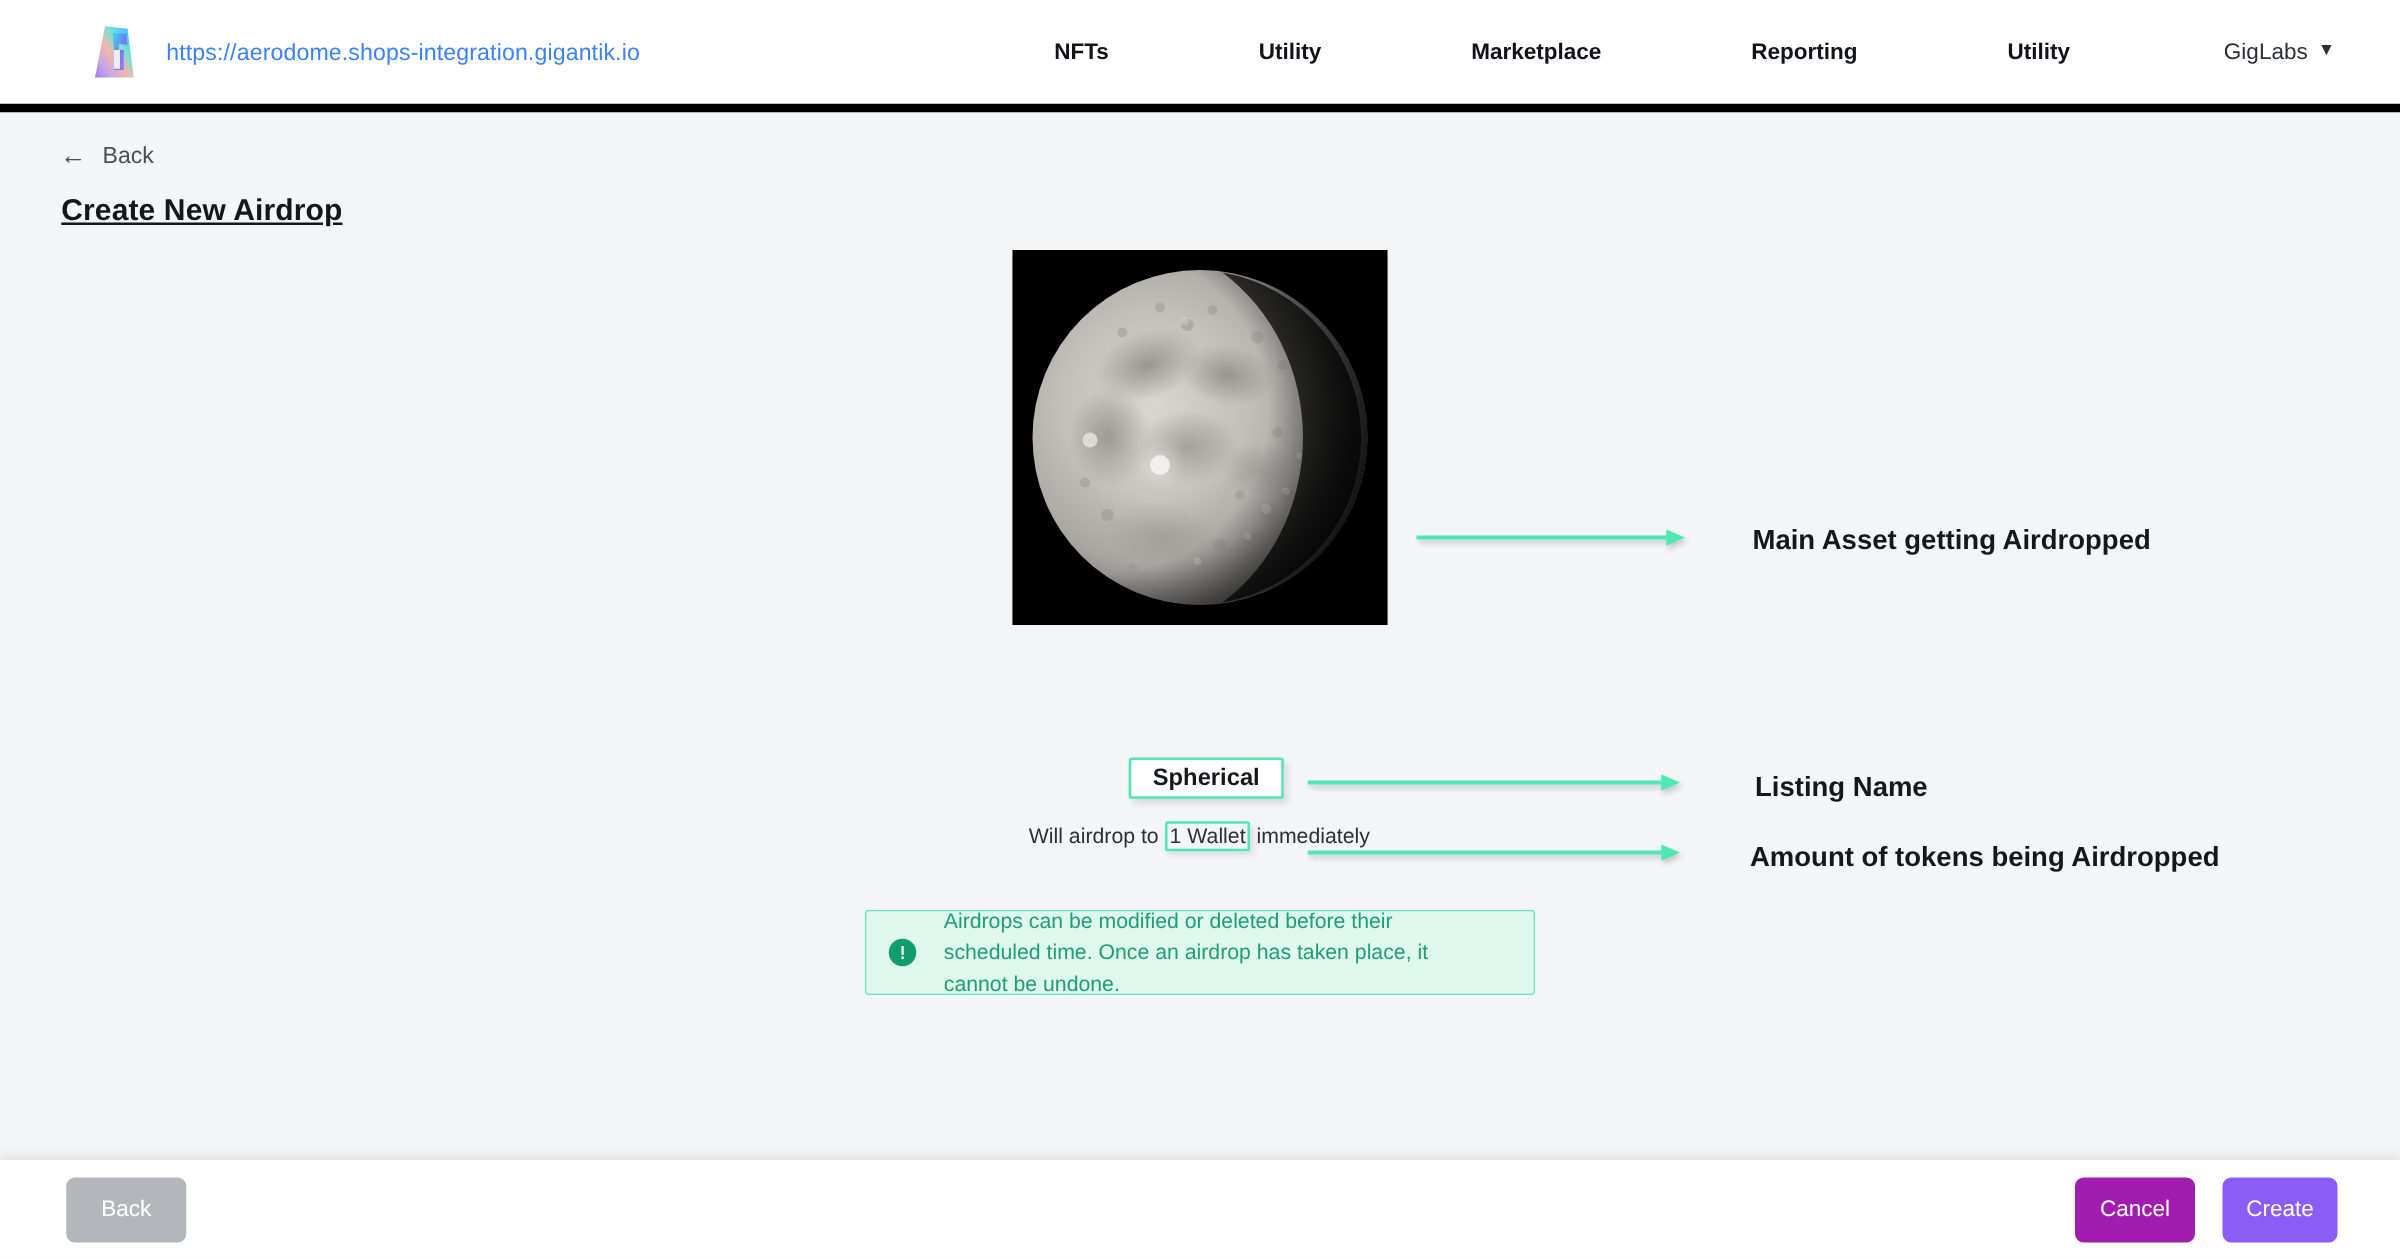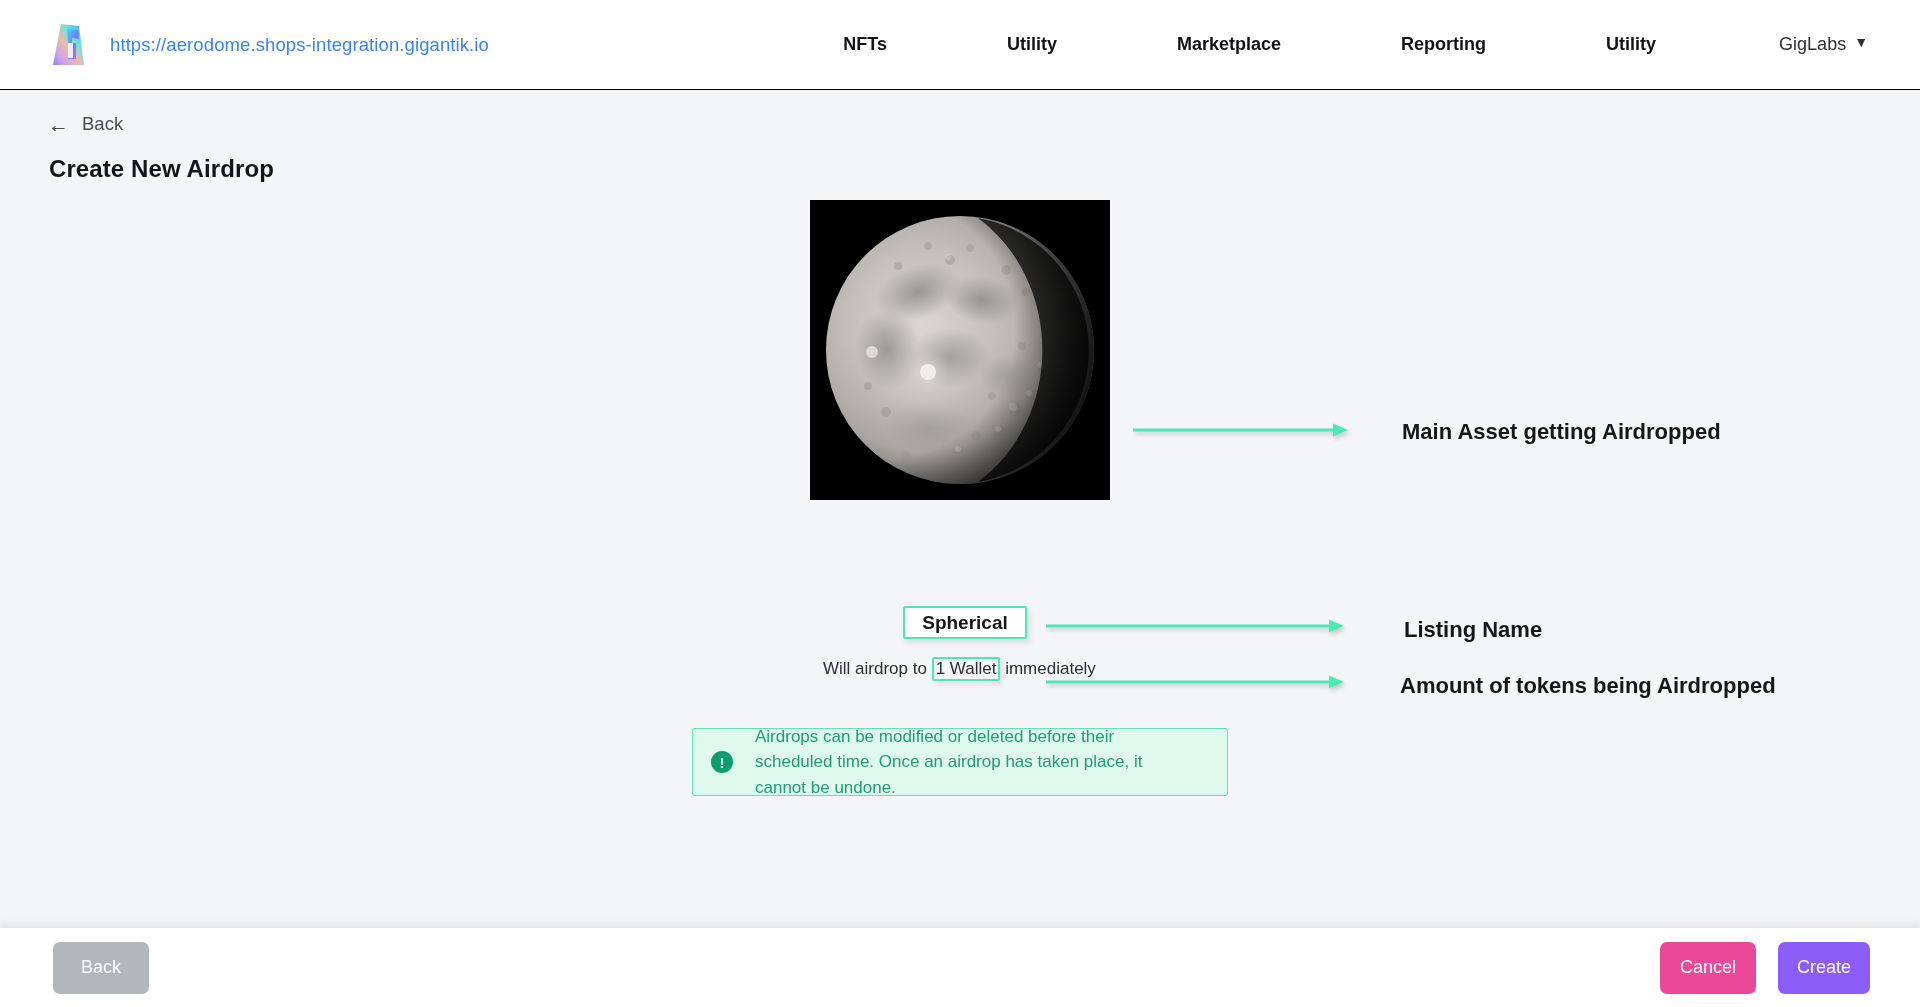--- a/index.html
+++ b/index.html
@@ -13,21 +13,22 @@
 
   
   .navbar {
     position: absolute;
     top: 0; left: 0;
     width: 1920px;
     height: 90px;
     background: #ffffff;
     display: flex;
     align-items: center;
-    border-bottom: 1px solid #000000;
+    border-bottom: 7px solid #000000;
+    padding-left: 23px;
   }
   .brand {
     display: flex;
     align-items: center;
     margin-left: 48px;
   }
   .logo {
     width: 40px;
     height: 48px;
     margin-right: 22px;
@@ -96,20 +97,21 @@
     color: #4a4f57;
   }
   .page-title {
     position: absolute;
     top: 65px;
     left: 49px;
     font-size: 24px;
     font-weight: bold;
     color: #14161a;
     letter-spacing: 0.1px;
+    text-decoration: underline;
   }
 
   
   .asset-image {
     position: absolute;
     left: 810px;
     top: 110px;
     width: 300px;
     height: 300px;
     background: #000;
@@ -243,21 +245,21 @@
   .footer-right {
     margin-left: auto;
     margin-right: 50px;
     display: flex;
     align-items: center;
     gap: 22px;
   }
   .btn-cancel {
     width: 96px;
     height: 52px;
-    background: #ec4899;
+    background: #a21caf;
   }
   .btn-create {
     width: 92px;
     height: 52px;
     background: #8b5cf6;
   }
 </style>
 </head>
 <body>
 

